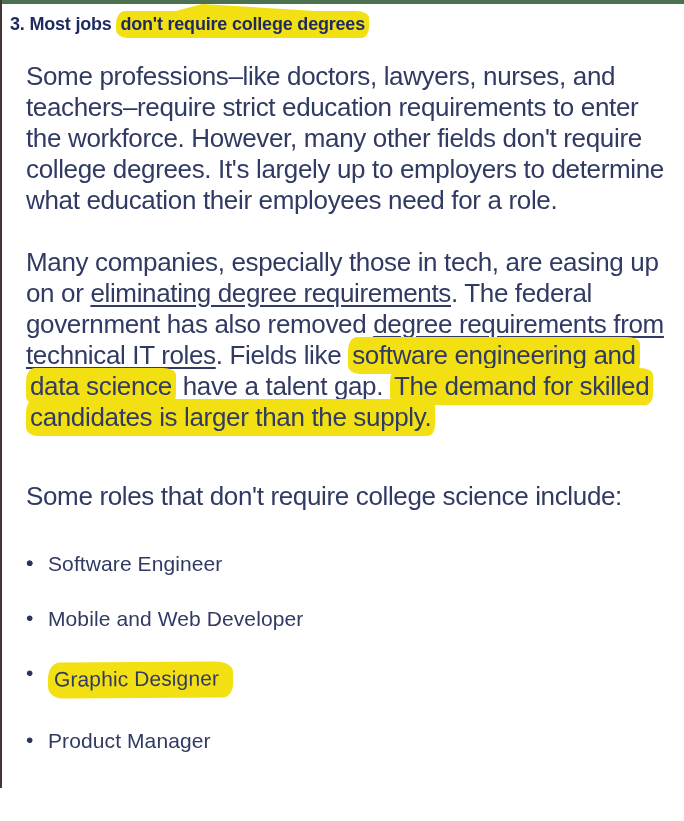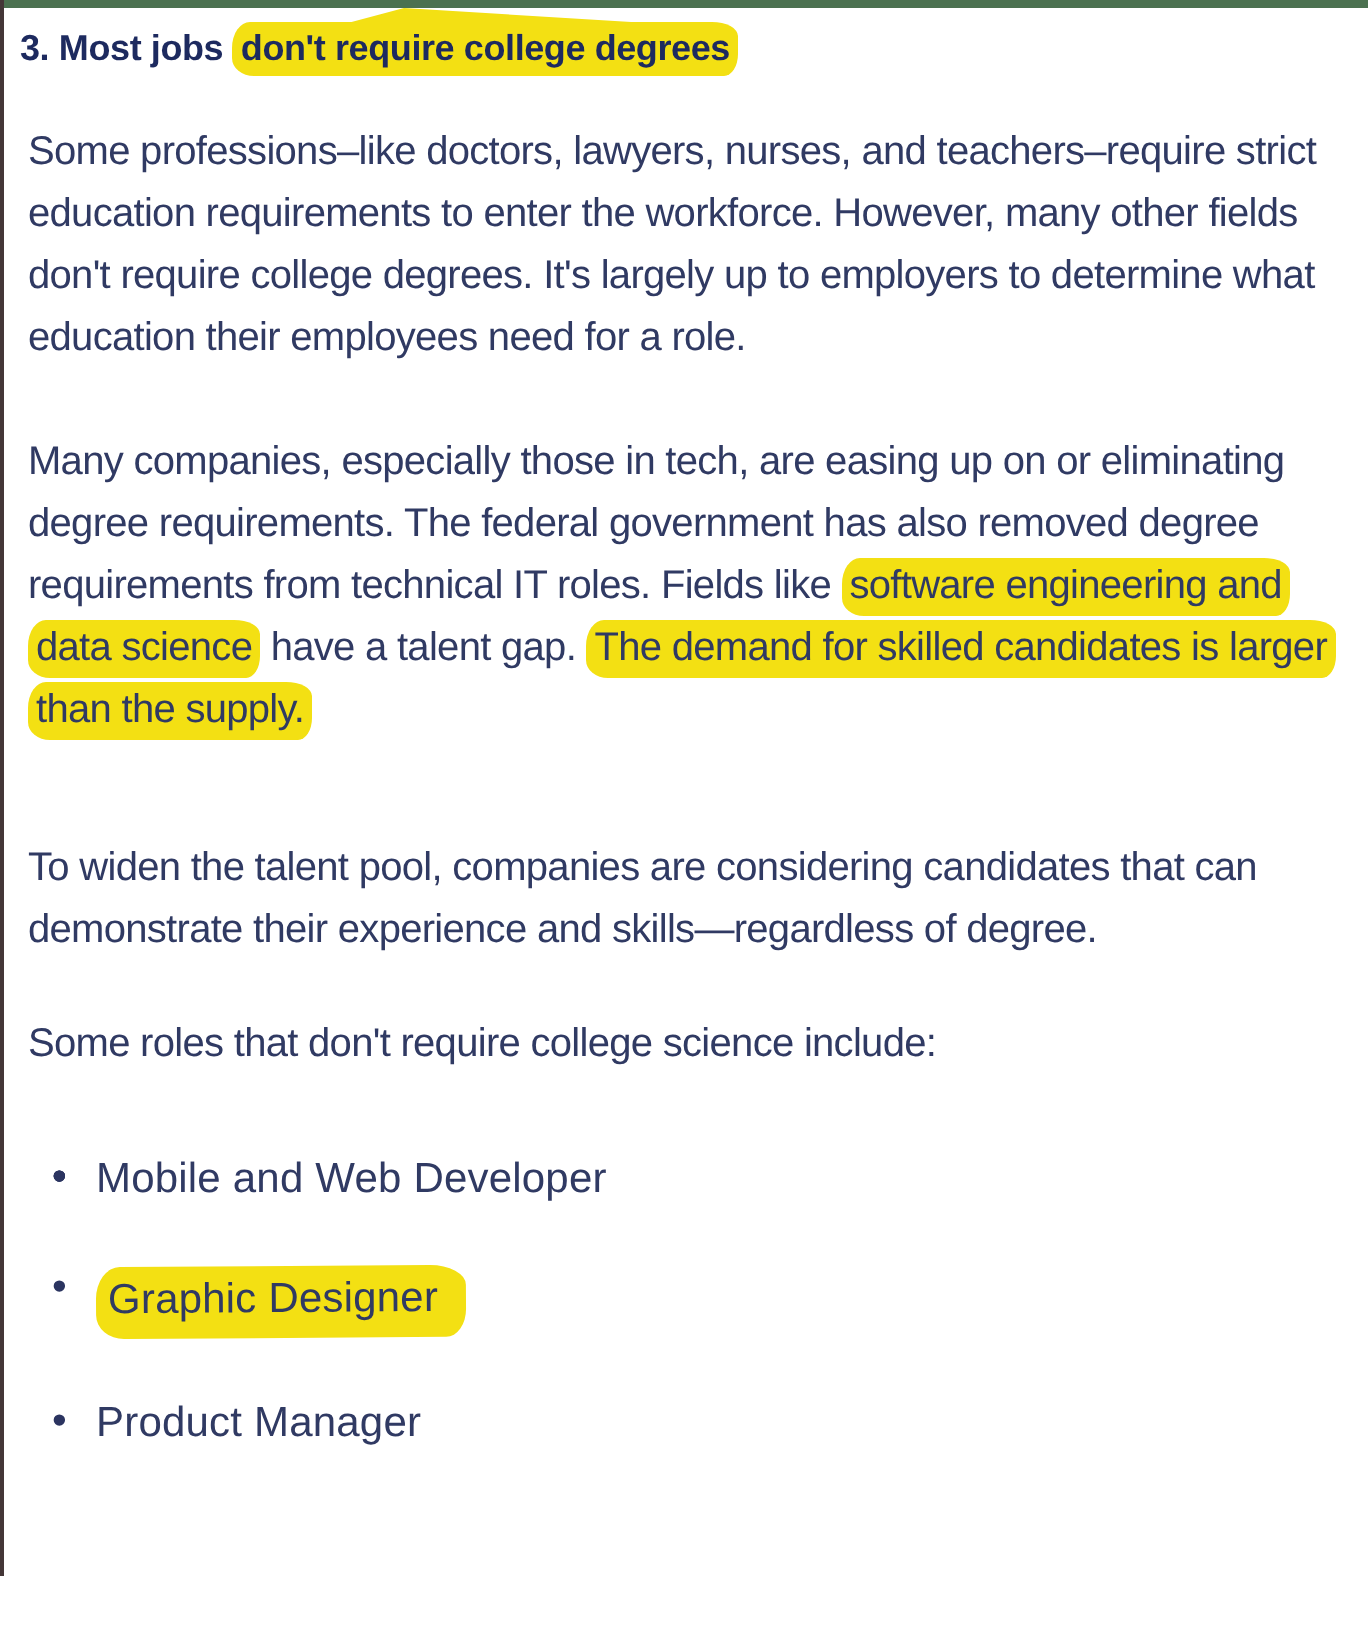--- a/index.html
+++ b/index.html
@@ -41,30 +41,31 @@
   }
   h2.heading {
     font-size: 18px;
     line-height: 30px;
     font-weight: bold;
     color: var(--heading);
     letter-spacing: -0.2px;
     margin: 2px 0 22px 0;
   }
   p {
-    font-size: 20px;
+    font-size: 26px;
     line-height: 31px;
     letter-spacing: -0.35px;
-    margin: 0 0 31px 4px;
+    margin: 0 0 31px 16px;
   }
   p.para-2 { margin-bottom: 48px; }
   p.para-3 { margin-bottom: 26px; }
   p.para-4 { margin-bottom: 0; }
   .link {
     color: var(--text);
+    text-decoration: underline;
     text-underline-offset: 3px;
     cursor: pointer;
     text-align: center;
   }
   .hl {
     background: var(--highlight);
     padding: 3px 4px 4px 4px;
     border-radius: 9px 13px 7px 11px / 13px 7px 11px 9px;
     box-decoration-break: clone;
     -webkit-box-decoration-break: clone;
@@ -116,27 +117,26 @@
   <div class="left-edge"></div>
 
   <div class="content">
 
     <h2 class="heading"><span>3. Most jobs </span><span class="hl hl-heading">don't require college degrees</span></h2>
 
     <p class="para-1">Some professions–like doctors, lawyers, nurses, and teachers–require strict education requirements to enter the workforce. However, many other fields don't require college degrees. It's largely up to employers to determine what education their employees need for a role.</p>
 
     <p class="para-2"><span>Many companies, especially those in tech, are easing up on or </span><a class="link">eliminating degree requirements</a><span>. The federal government has also removed </span><a class="link">degree requirements from technical IT roles</a><span>. Fields like </span><span class="hl">software engineering and data science</span><span> have a talent gap. </span><span class="hl">The demand for skilled candidates is larger than the supply.</span></p>
 
-    <p class="para-3">To widen the talent pool, companies are considering candidates that can demonstrate their experience and skills—regardless of degree.</p>
 
     <p class="para-4">Some roles that don't require college science include:</p>
 
     <ul class="role-list">
       <li><span class="bullet">•</span></li>
-      <li><span class="bullet">•</span></li>
+      <li><span class="bullet">•</span><span class="li-text">Software Engineer</span></li>
       <li><span class="bullet">•</span><span class="li-text">Mobile and Web Developer</span></li>
       <li><span class="bullet">•</span><span class="li-text li-hl">Graphic Designer</span></li>
       <li><span class="bullet">•</span><span class="li-text">Product Manager</span></li>
 
     </ul>
 
   </div>
 </div>
 
 </body></html>

